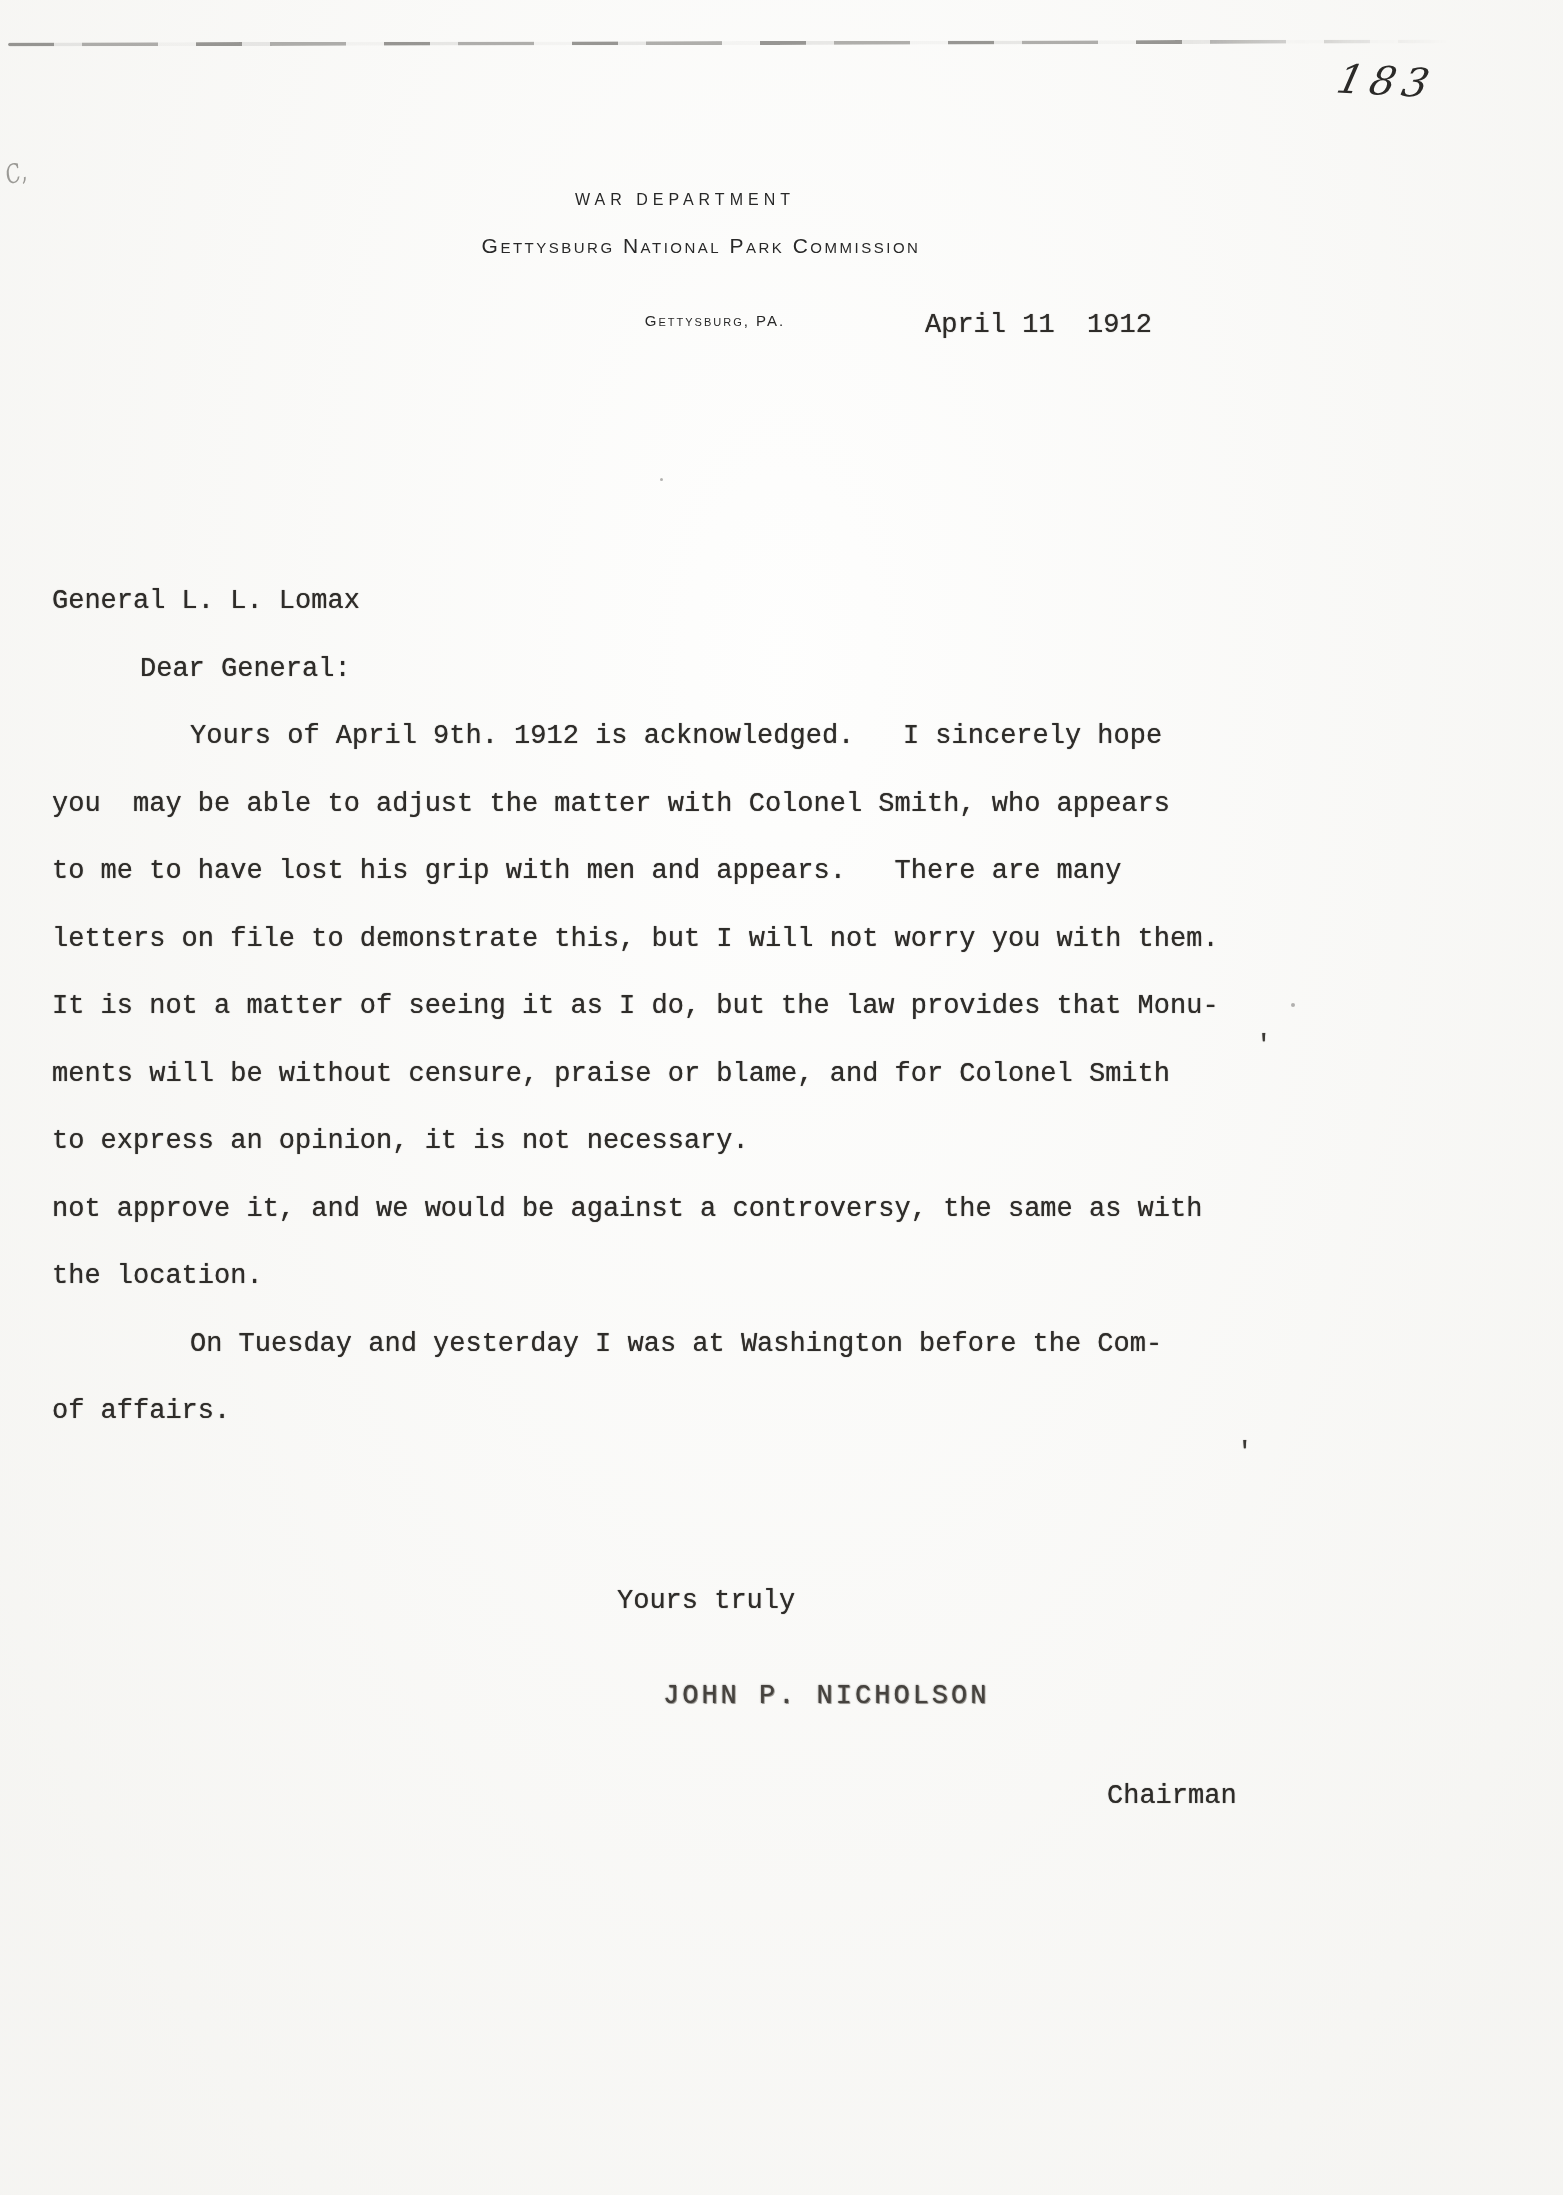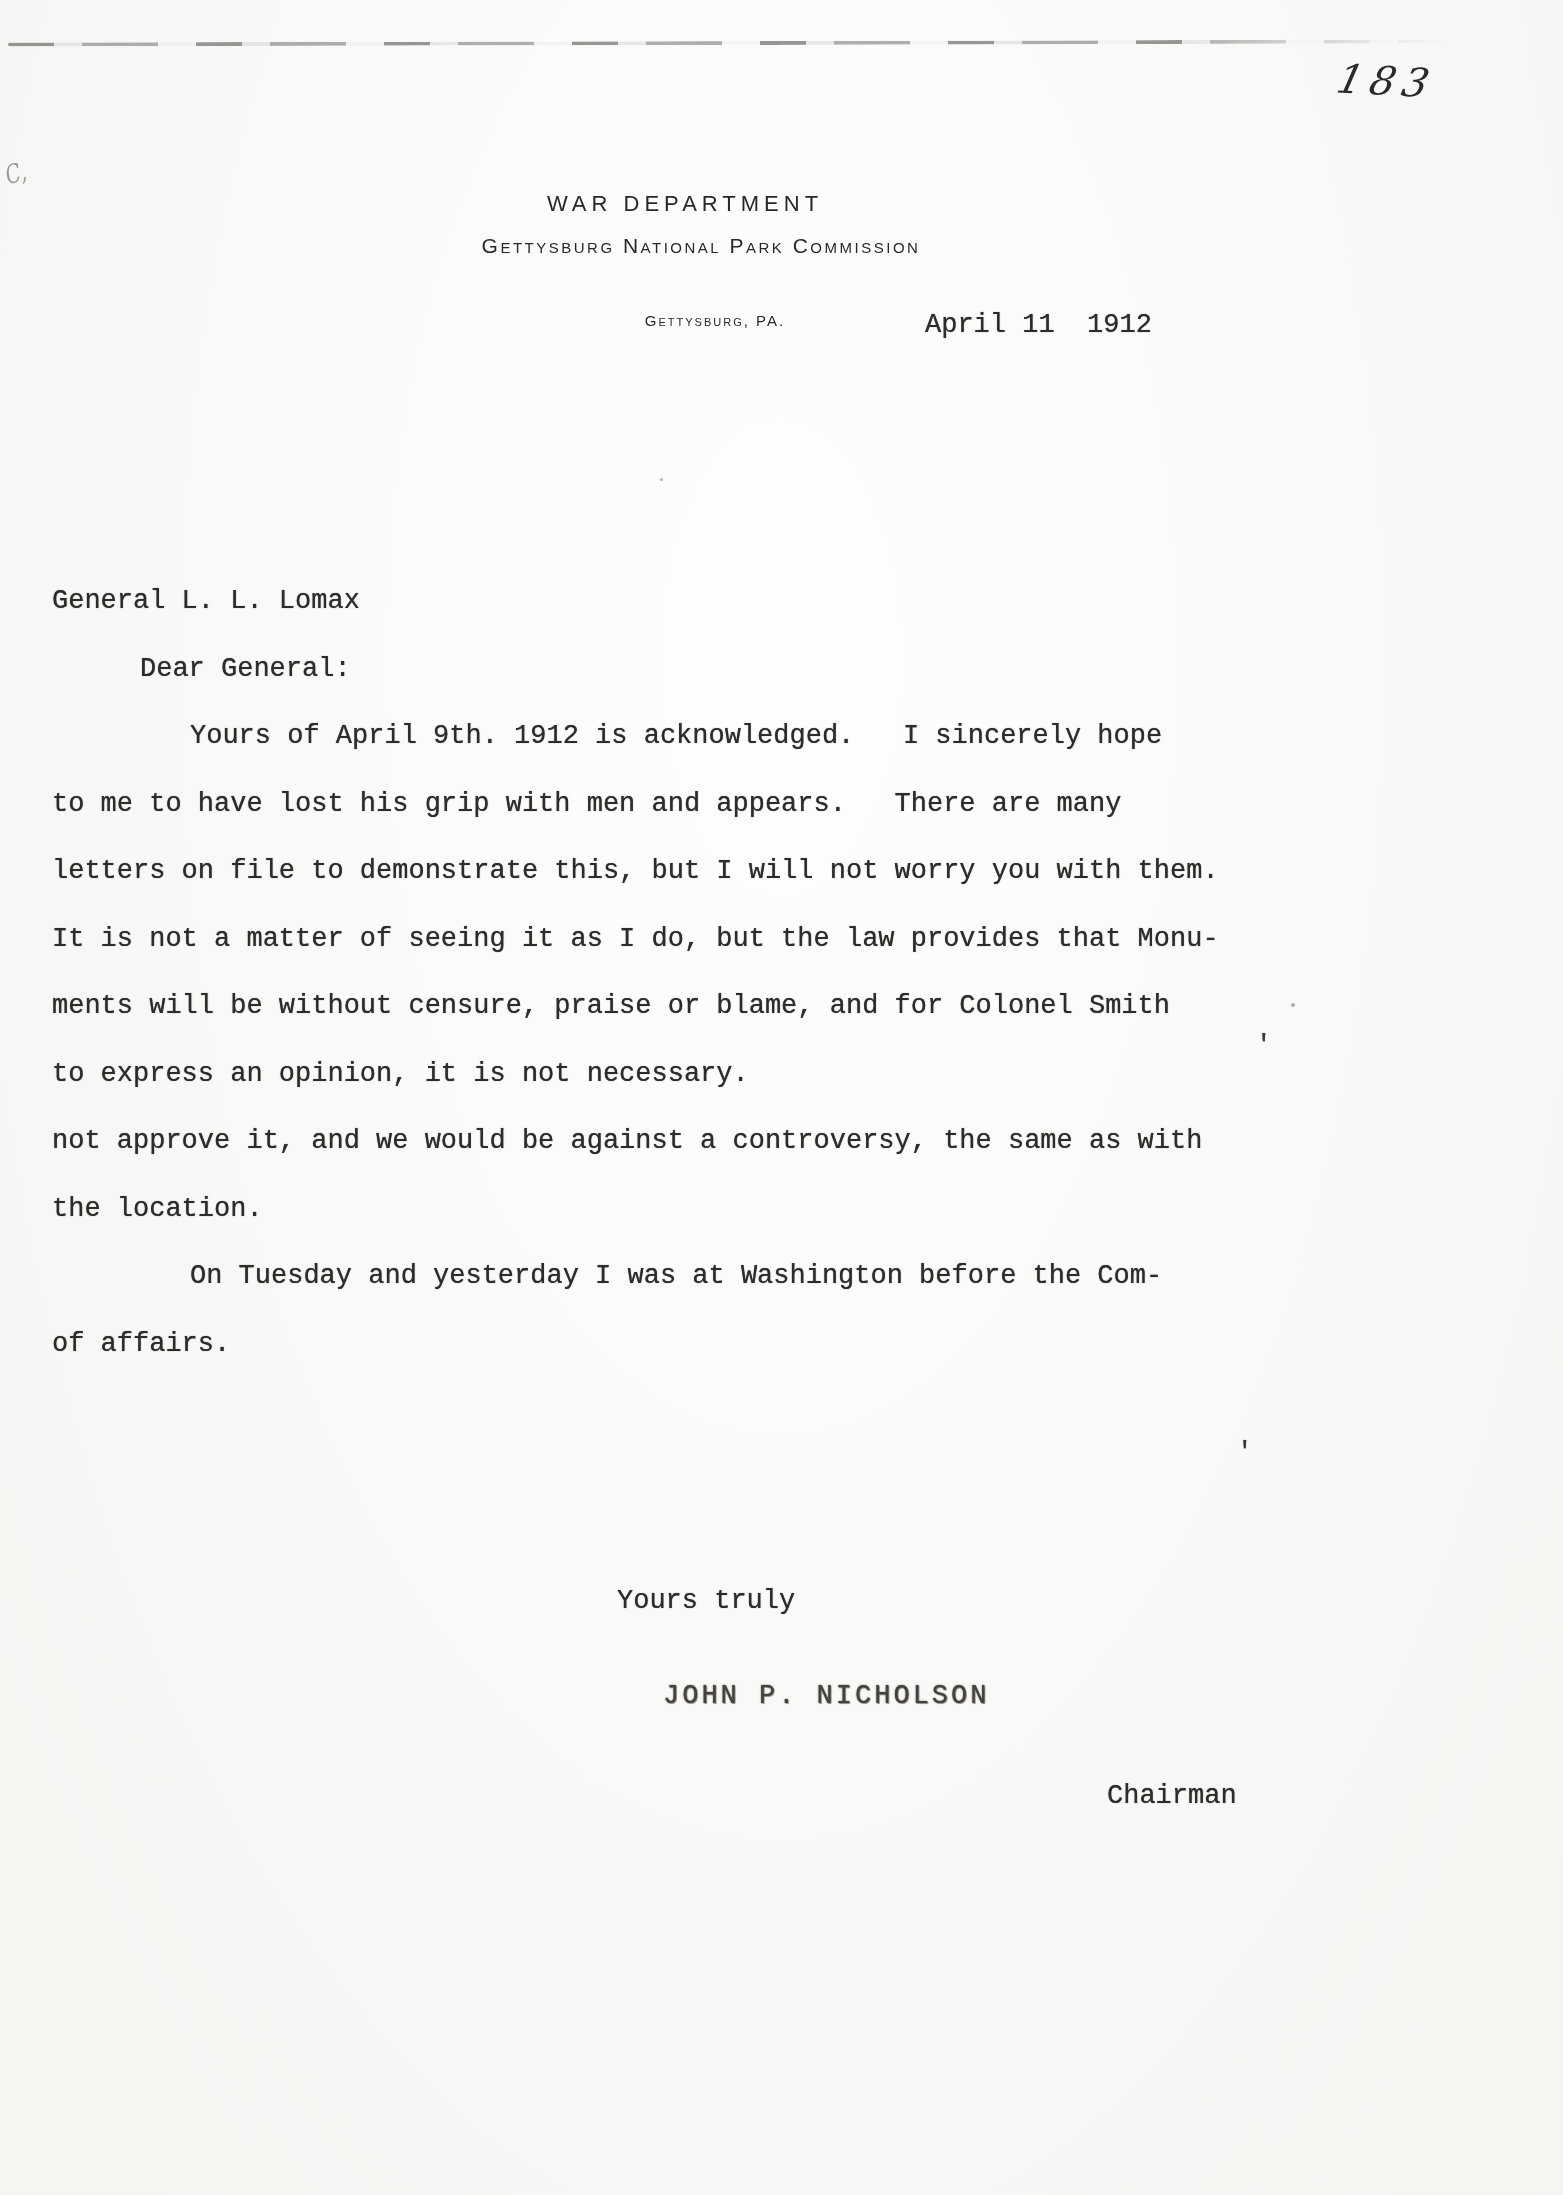--- a/index.html
+++ b/index.html
@@ -35,21 +35,21 @@
     font-family:"DejaVu Serif", serif;font-style:italic;
     font-size:26px;color:#9b9a96;
     transform:rotate(-14deg) scaleX(0.75);
   }
   .letterhead{
     position:absolute;top:0;left:285px;width:800px;text-align:center;
     font-family:"Liberation Sans", sans-serif;color:#282828;
   }
   .lh-dept{
     position:absolute;top:191px;left:0;width:100%;
-    font-size:22px;letter-spacing:5px;text-align:center;
+    font-size:16px;letter-spacing:5px;text-align:center;
   }
   .lh-comm{
     position:absolute;top:234px;left:16px;width:100%;
     font-size:21px;font-variant:small-caps;letter-spacing:2.5px;
   }
   .lh-loc{
     position:absolute;top:285px;left:30px;width:100%;
     font-size:15px;font-variant:small-caps;letter-spacing:2px;margin-top:27px;
   }
   .typed{
@@ -98,20 +98,21 @@
     <div class="lh-loc">Gettysburg, PA.</div>
   </header>
 
   <div class="typed date-line">April 11  1912</div>
 
   <div class="letter-body">
     <div class="typed ln">General L. L. Lomax</div>
     <div class="typed ln ind-salutation">Dear General:</div>
 
     <div class="typed ln ind-para">Yours of April 9th. 1912 is acknowledged.   I sincerely hope</div>
+    <div class="typed ln">you  may be able to adjust the matter with Colonel Smith, who appears</div>
     <div class="typed ln">to me to have lost his grip with men and appears.   There are many</div>
     <div class="typed ln">letters on file to demonstrate this, but I will not worry you with them.</div>
     <div class="typed ln">It is not a matter of seeing it as I do, but the law provides that Monu-</div>
     <div class="typed ln">ments will be without censure, praise or blame, and for Colonel Smith</div>
     <div class="typed ln">to express an opinion, it is not necessary.</div>
 
     <div class="typed ln">not approve it, and we would be against a controversy, the same as with</div>
     <div class="typed ln">the location.</div>
 
     <div class="typed ln ind-para">On Tuesday and yesterday I was at Washington before the Com-</div>

